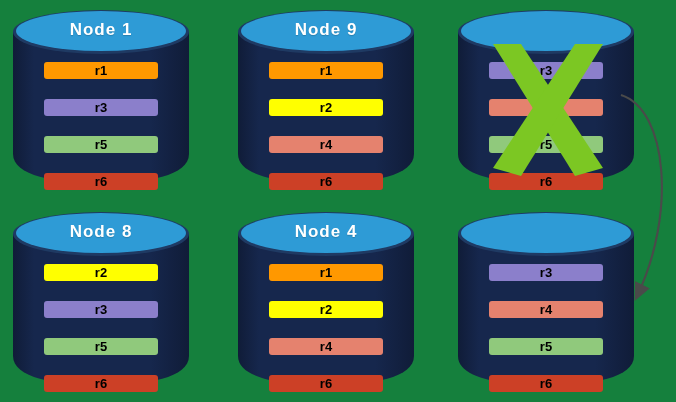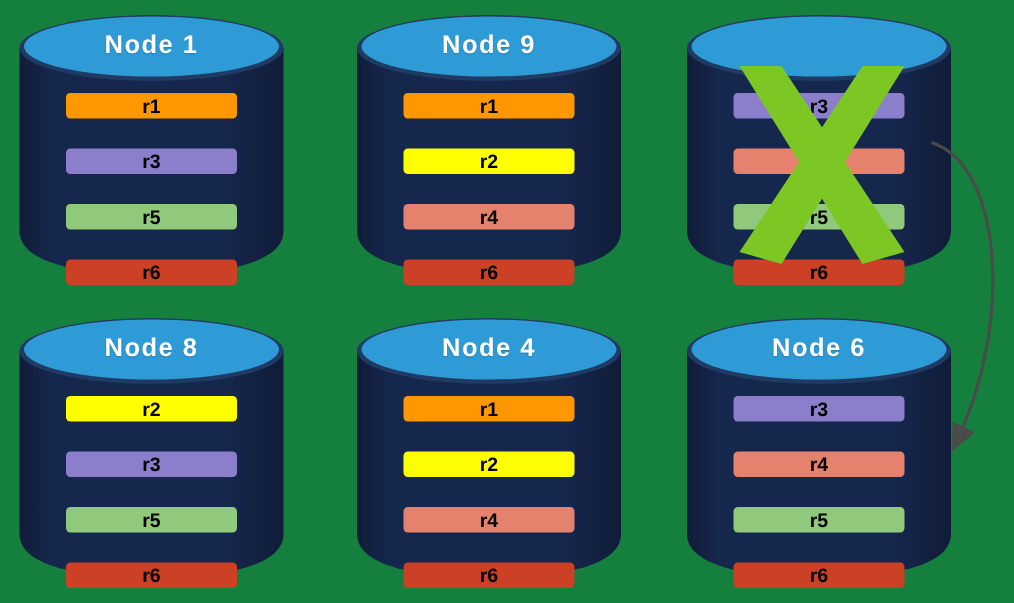--- a/index.html
+++ b/index.html
@@ -243,21 +243,20 @@
               <stop offset="0%" stop-color="#101c38"></stop>
               <stop offset="12%" stop-color="#16274d"></stop>
               <stop offset="78%" stop-color="#16274d"></stop>
               <stop offset="100%" stop-color="#101c38"></stop>
             </linearGradient>
           </defs>
           <path d="M 3 26 L 3 148 C 3 170, 45 177, 91 177 C 137 177, 179 170, 179 148 L 179 26 Z" fill="url(#bodyGrad5)"></path>
           <ellipse cx="91" cy="26" rx="88" ry="22" fill="#1f3a63"></ellipse>
           <ellipse cx="91" cy="25" rx="85" ry="20" fill="#2e9bd6"></ellipse>
         </svg>
-        <div class="node-title">Node 6</div>
         <div class="stripes">
           <div class="stripe" style="background: rgb(139, 127, 203);">
             <span>r3</span>
           </div>
           <div class="stripe" style="background: rgb(229, 130, 110);">
             <span>r4</span>
           </div>
           <div class="stripe" style="background: rgb(144, 201, 124);">
             <span>r5</span>
           </div>

